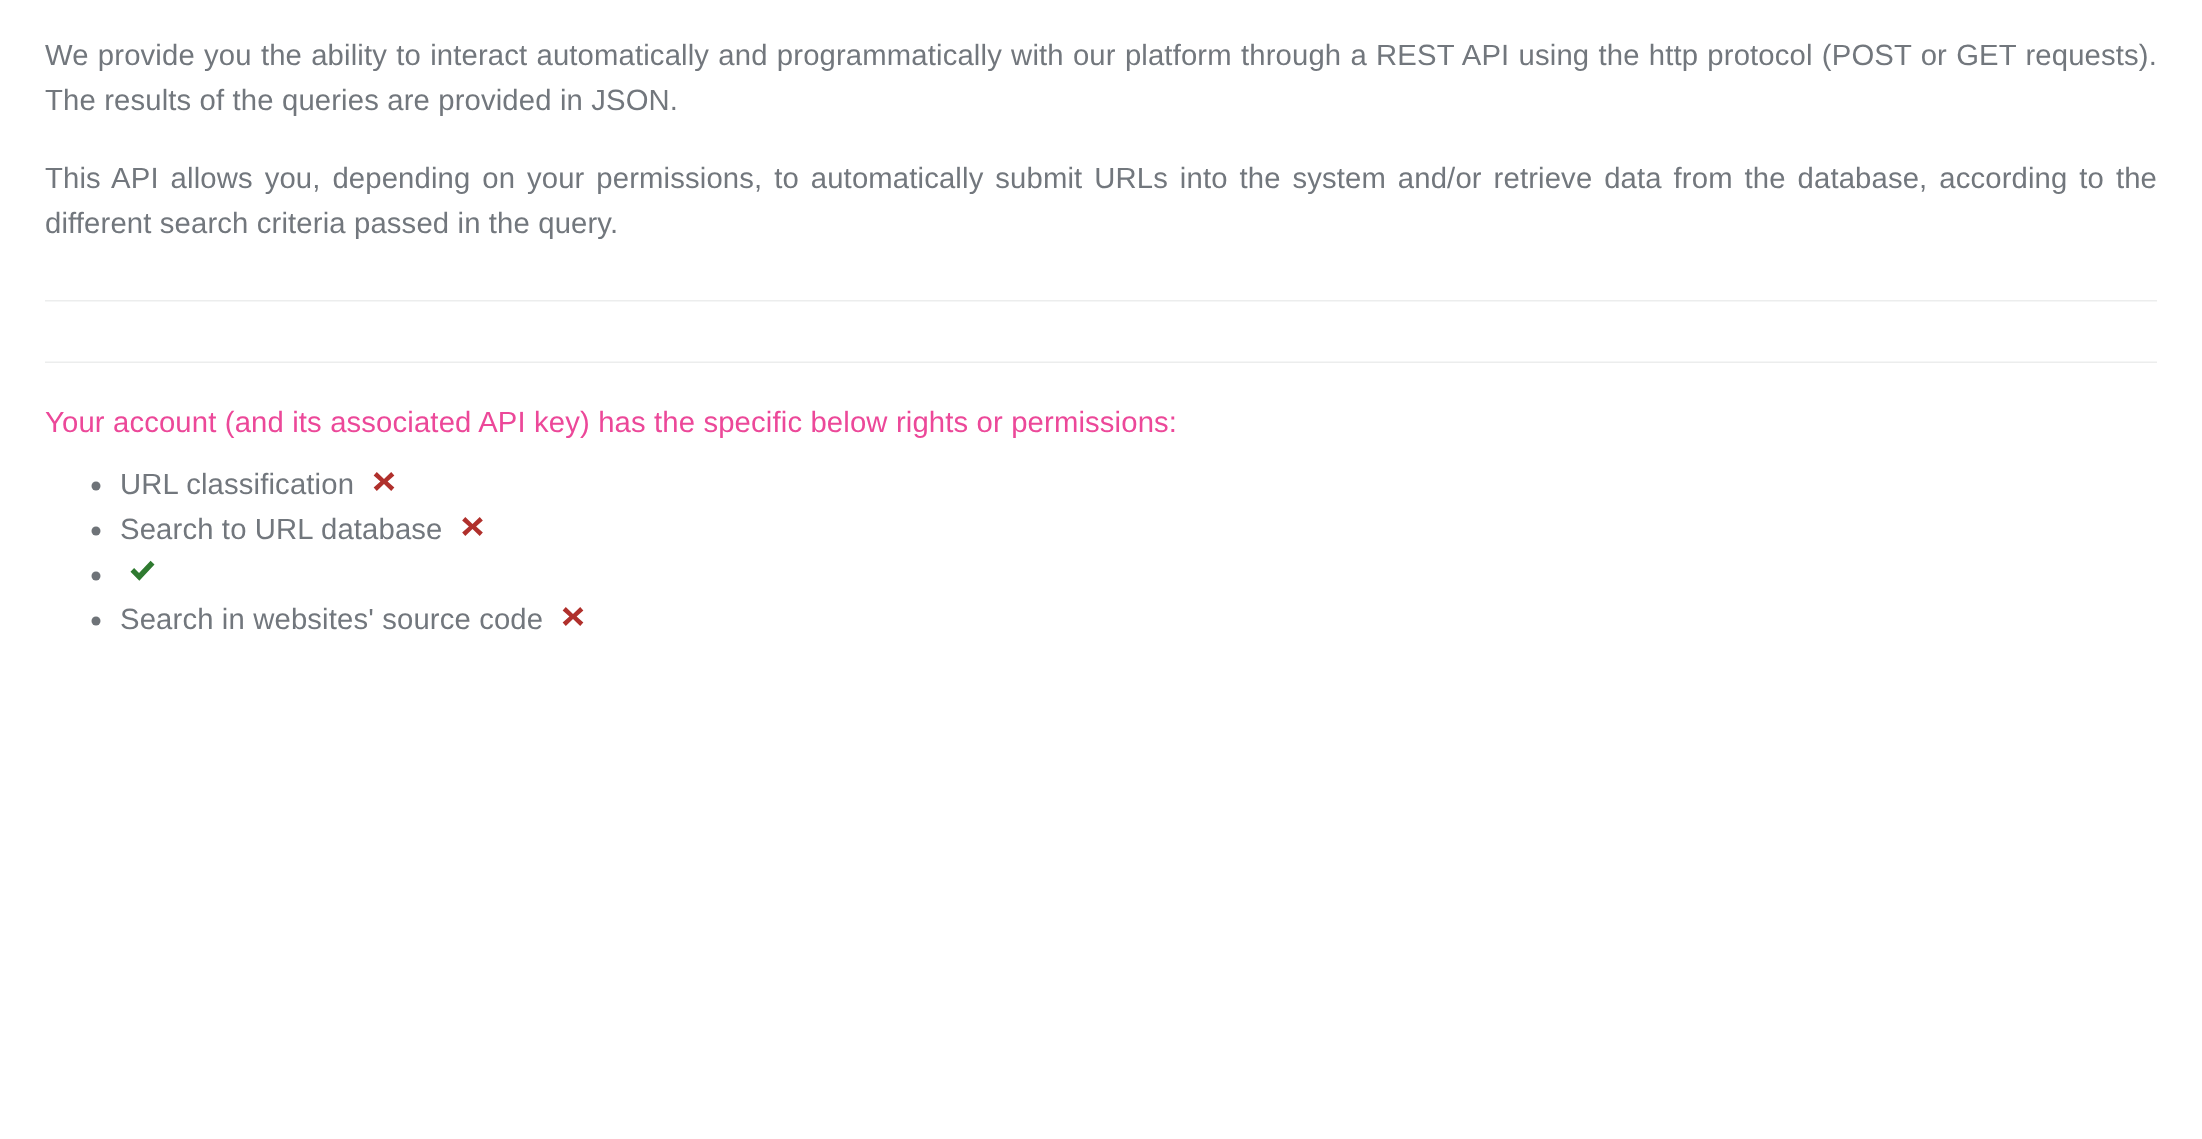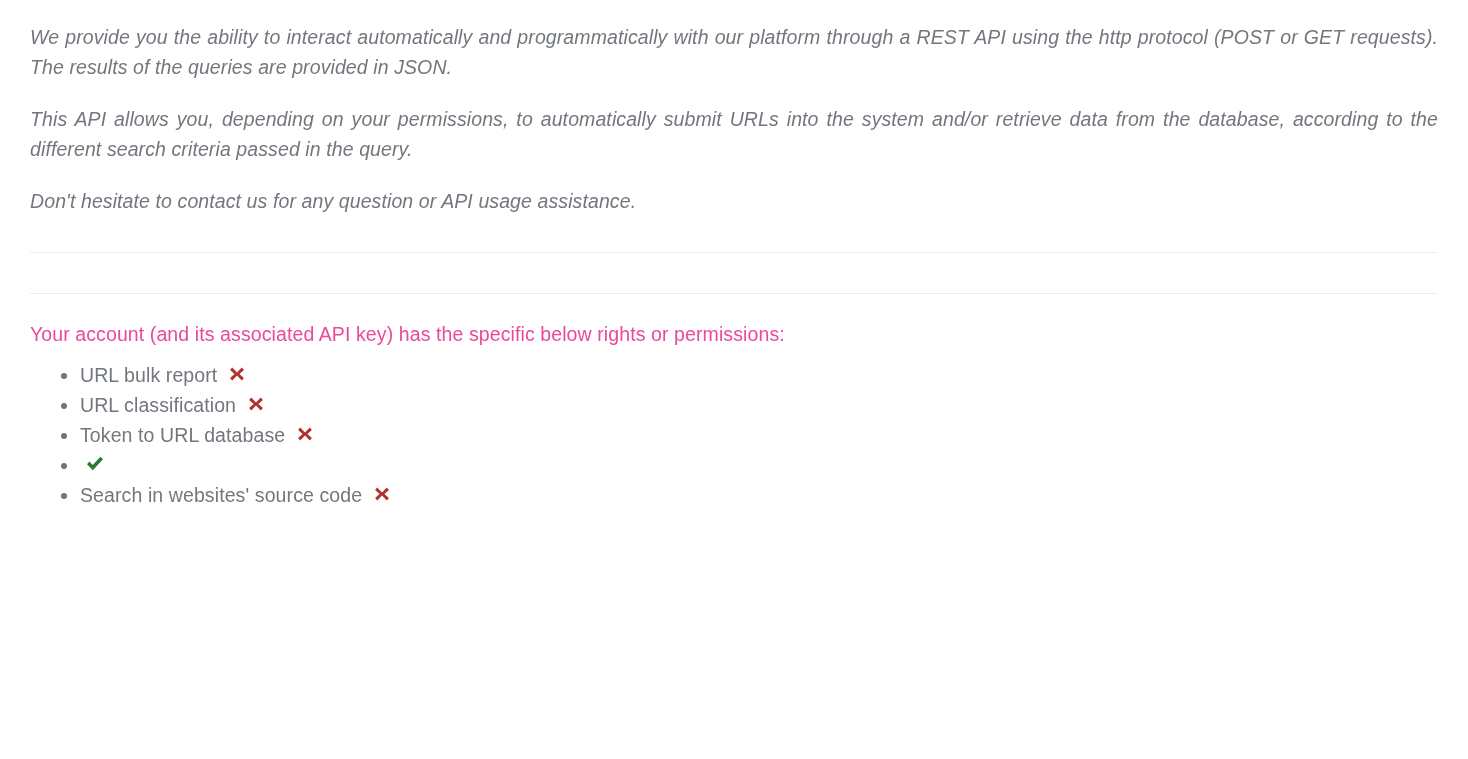--- a/index.html
+++ b/index.html
@@ -38,21 +38,20 @@
     color: #d93a2b;
   }
   .page-title .t-rest {
     color: #4a5158;
   }
 
   
   .intro {
     margin: 0;
     padding-top: 22px;
-    font-style: italic;
   }
   .intro p {
     margin: 0 0 22px 0;
     font-size: 19.5px;
     line-height: 30px;
     color: #72777d;
     text-align: justify;
     text-justify: inter-word;
     letter-spacing: 0.1px;
   }
@@ -171,65 +170,56 @@
 </style>
 </head>
 <body>
 
 <div class="page">
 
 
   <div class="intro">
     <p>We provide you the ability to interact automatically and programmatically with our platform through a REST API using the http protocol (POST or GET requests). The results of the queries are provided in JSON.</p>
     <p>This API allows you, depending on your permissions, to automatically submit URLs into the system and/or retrieve data from the database, according to the different search criteria passed in the query.</p>
-    <p class="last">Don't hesitate to contact us for any question or API usage assistance.</p>
   </div>
 
   <hr class="divider top">
 
 
   <hr class="divider bottom">
 
   <p class="perm-intro">Your account (and its associated API key) has the specific below rights or permissions:</p>
 
   <ul class="perm-list">
     <li>
-      <span>URL bulk report</span>
+      <span>URL classification</span>
       <span class="perm-mark">
         <svg width="18" height="18" viewBox="0 0 18 18" aria-hidden="true">
           <path d="M4.2 2.6 L9 7.4 L13.8 2.6 L15.9 5.0 L11.4 9.0 L15.9 13.0 L13.8 15.4 L9 10.6 L4.2 15.4 L2.1 13.0 L6.6 9.0 L2.1 5.0 Z" fill="#b0302c"></path>
         </svg>
       </span>
     </li>
     <li>
-      <span>URL classification</span>
+      <span>Search to URL database</span>
       <span class="perm-mark">
         <svg width="18" height="18" viewBox="0 0 18 18" aria-hidden="true">
           <path d="M4.2 2.6 L9 7.4 L13.8 2.6 L15.9 5.0 L11.4 9.0 L15.9 13.0 L13.8 15.4 L9 10.6 L4.2 15.4 L2.1 13.0 L6.6 9.0 L2.1 5.0 Z" fill="#b0302c"></path>
         </svg>
       </span>
     </li>
     <li>
-      <span>Token to URL database</span>
+      <span class="perm-mark">
+        <svg width="20" height="18" viewBox="0 0 20 18" aria-hidden="true">
+          <path d="M2.0 9.2 L4.4 6.6 L7.7 10.0 L15.4 1.8 L18.0 4.3 L7.9 15.2 Z" fill="#2f7a30"></path>
+        </svg>
+      </span>
+    </li>
+    <li>
+      <span>Search in websites' source code</span>
       <span class="perm-mark">
         <svg width="18" height="18" viewBox="0 0 18 18" aria-hidden="true">
           <path d="M4.2 2.6 L9 7.4 L13.8 2.6 L15.9 5.0 L11.4 9.0 L15.9 13.0 L13.8 15.4 L9 10.6 L4.2 15.4 L2.1 13.0 L6.6 9.0 L2.1 5.0 Z" fill="#b0302c"></path>
         </svg>
       </span>
     </li>
-    <li>
-      <span class="perm-mark">
-        <svg width="20" height="18" viewBox="0 0 20 18" aria-hidden="true">
-          <path d="M2.0 9.2 L4.4 6.6 L7.7 10.0 L15.4 1.8 L18.0 4.3 L7.9 15.2 Z" fill="#2f7a30"></path>
-        </svg>
-      </span>
-    </li>
-    <li>
-      <span>Search in websites' source code</span>
-      <span class="perm-mark">
-        <svg width="18" height="18" viewBox="0 0 18 18" aria-hidden="true">
-          <path d="M4.2 2.6 L9 7.4 L13.8 2.6 L15.9 5.0 L11.4 9.0 L15.9 13.0 L13.8 15.4 L9 10.6 L4.2 15.4 L2.1 13.0 L6.6 9.0 L2.1 5.0 Z" fill="#b0302c"></path>
-        </svg>
-      </span>
-    </li>
   </ul>
 
 </div>
 
 </body></html>

